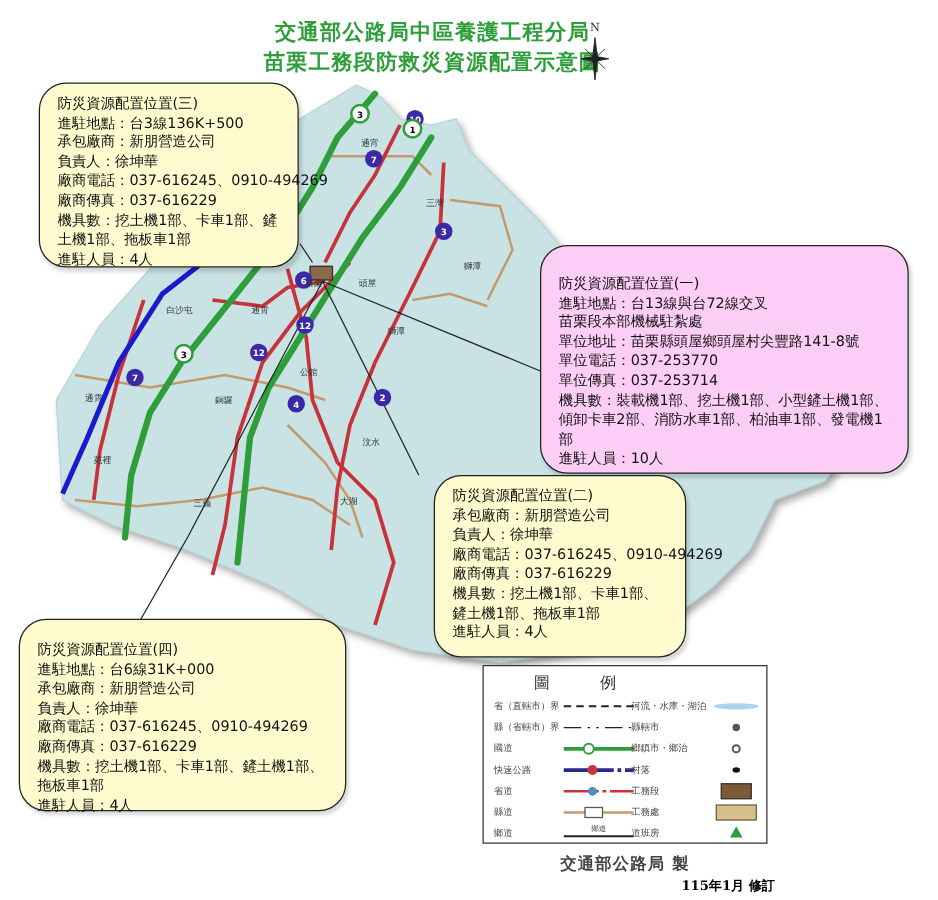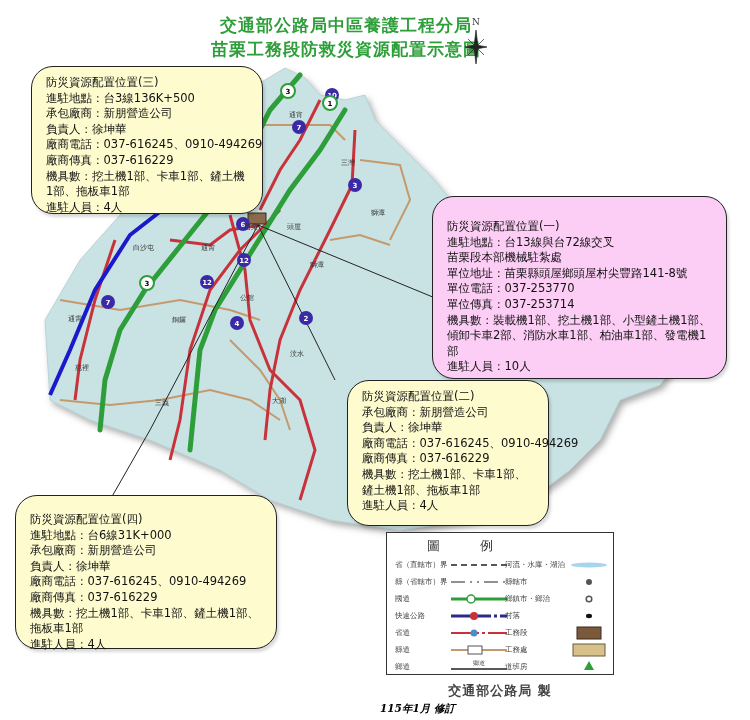--- a/index.html
+++ b/index.html
@@ -7,30 +7,30 @@
   .title{position:absolute;left:196px;width:300px;text-align:center;color:#2e9e3a;font-weight:bold;font-size:17px;letter-spacing:1px;font-family:Liberation Serif, serif;}
   .t1{top:14px;}
   .t2{top:38px;}
   .compass{position:absolute;left:461px;top:16px;width:30px;height:50px;}
   .map{position:absolute;left:0;top:0;width:750px;height:720px;}
   .card{position:absolute;border:1.5px solid #222;border-radius:22px;padding:8px 14px;font-size:11.5px;line-height:15.6px;color:#111;box-shadow:2px 3px 3px rgba(0,0,0,0.15);box-sizing:border-box;}
   .card.yellow{background:#fefccf;}
   .card.pink{background:#fccdf5;}
   .card div{white-space:nowrap;}
   .card .wrap{white-space:normal;}
-  #card3{left:31px;top:66px;width:232px;height:148px;}
+  #card3{left:31px;top:66px;width:208px;height:148px;}
   #card1{left:432px;top:196px;width:295px;height:183px;padding-top:22px;}
   #card2{left:347px;top:380px;width:202px;height:146px;}
   #card4{left:15px;top:495px;width:262px;height:154px;padding-top:16px;}
   .legend{position:absolute;left:386px;top:532px;width:228px;height:143px;border:1.5px solid #333;background:#fff;box-sizing:border-box;}
   .legend-title{position:absolute;top:4px;left:0;width:100%;text-align:left;font-size:13px;color:#333;letter-spacing:40px;padding-left:40px;box-sizing:border-box;}
   .lg-row{position:absolute;height:15px;font-size:7.5px;color:#444;display:flex;align-items:center;}
   .lg-label{width:54px;}
   .footer1{position:absolute;left:380px;top:682px;width:240px;text-align:center;font-size:13px;font-weight:bold;color:#444;letter-spacing:1px;}
-  .footer2{position:absolute;left:380px;top:702px;width:240px;text-align:left;font-size:10.5px;font-weight:bold;color:#000;font-family:"DejaVu Serif",serif;font-style:italic;}
+  .footer2{position:absolute;left:380px;top:702px;width:240px;text-align:right;font-size:10.5px;font-weight:bold;color:#000;font-family:"DejaVu Serif",serif;}
   .lbl{font-size:7px;fill:#333;font-family:"DejaVu Sans",sans-serif;}
 </style>
 </head>
 <body>
 
 <svg class="map" viewBox="0 0 750 720" xmlns="http://www.w3.org/2000/svg">
   <defs>
     <filter id="sh" x="-10%" y="-10%" width="130%" height="130%">
       <feDropShadow dx="3" dy="4" stdDeviation="3" flood-color="#777" flood-opacity="0.6"></feDropShadow>
     </filter>

